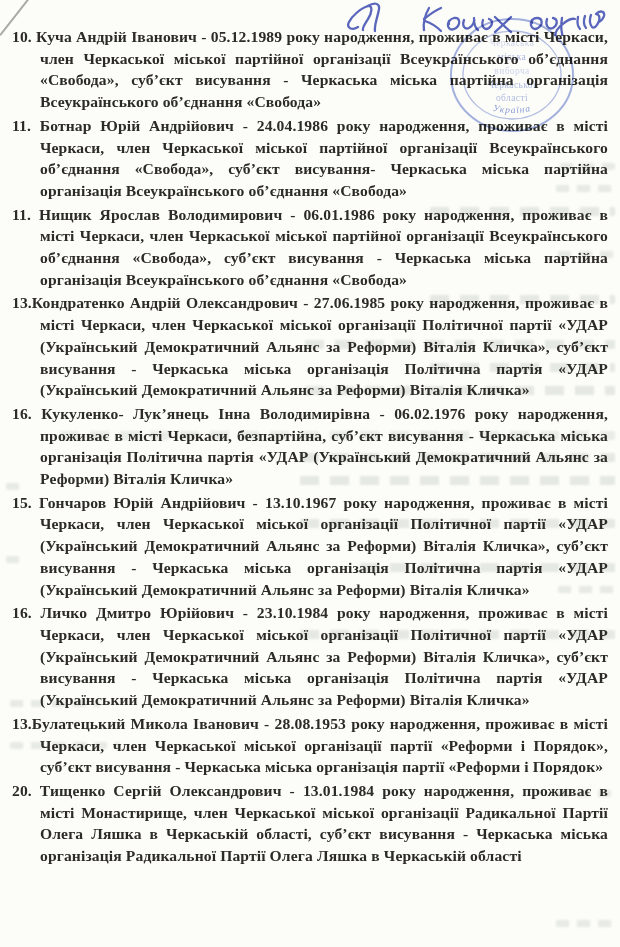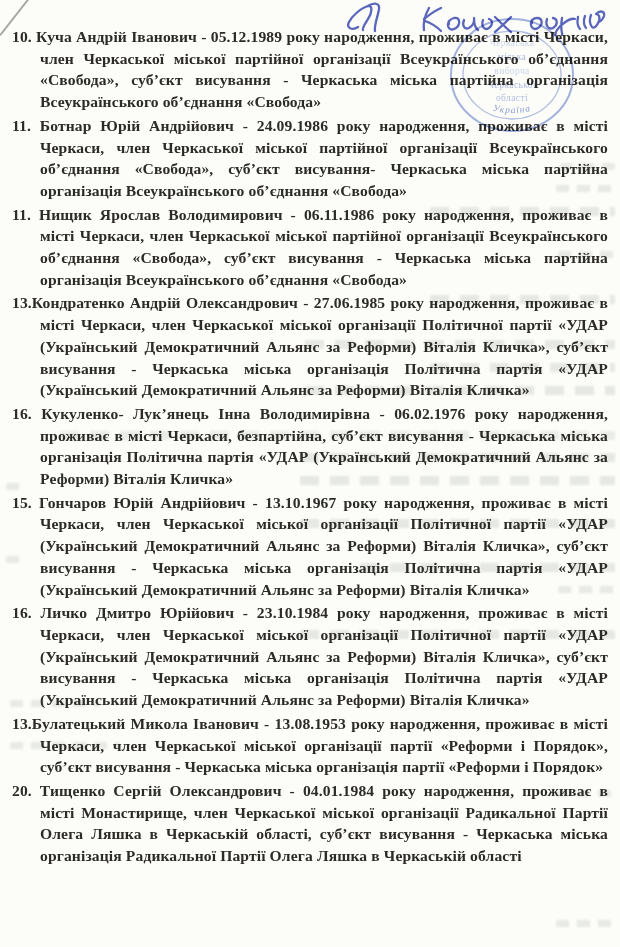--- a/index.html
+++ b/index.html
@@ -120,30 +120,30 @@
       <path id="arc-bottom" d="M 26 88 Q 65 106 104 88" fill="none"></path>
     </defs>
     <text font-size="9.5" fill="rgba(74,102,196,.7)" font-style="italic" letter-spacing="1">
       <textPath href="#arc-bottom" startOffset="50%" text-anchor="middle">Україна</textPath>
     </text>
   </svg>
 
   <ol class="candidates">
     <li><span class="num">10.</span><span class="txt"> Куча Андрій Іванович - 05.12.1989 року народження, проживає в місті Черкаси, член Черкаської міської партійної організації Всеукраїнського об’єднання «Свобода», суб’єкт висування - Черкаська міська партійна організація Всеукраїнського об’єднання «Свобода»</span></li>
 
-    <li><span class="num">11.</span><span class="txt"> Ботнар Юрій Андрійович - 24.09.1986 року народження, проживає в місті Черкаси, член Черкаської міської партійної організації Всеукраїнського об’єднання «Свобода», суб’єкт висування- Черкаська міська партійна організація Всеукраїнського об’єднання «Свобода»</span></li>
+    <li><span class="num">11.</span><span class="txt"> Ботнар Юрій Андрійович - 24.04.1986 року народження, проживає в місті Черкаси, член Черкаської міської партійної організації Всеукраїнського об’єднання «Свобода», суб’єкт висування- Черкаська міська партійна організація Всеукраїнського об’єднання «Свобода»</span></li>
 
-    <li><span class="num">11.</span><span class="txt"> Нищик Ярослав Володимирович - 06.11.1986 року народження, проживає в місті Черкаси, член Черкаської міської партійної організації Всеукраїнського об’єднання «Свобода», суб’єкт висування - Черкаська міська партійна організація Всеукраїнського об’єднання «Свобода»</span></li>
+    <li><span class="num">11.</span><span class="txt"> Нищик Ярослав Володимирович - 06.01.1986 року народження, проживає в місті Черкаси, член Черкаської міської партійної організації Всеукраїнського об’єднання «Свобода», суб’єкт висування - Черкаська міська партійна організація Всеукраїнського об’єднання «Свобода»</span></li>
 
     <li><span class="num">13.</span><span class="txt">Кондратенко Андрій Олександрович - 27.06.1985 року народження, проживає в місті Черкаси, член Черкаської міської організації Політичної партії «УДАР (Український Демократичний Альянс за Реформи) Віталія Кличка», суб’єкт висування - Черкаська міська організація Політична партія «УДАР (Український Демократичний Альянс за Реформи) Віталія Кличка»</span></li>
 
     <li><span class="num">16.</span><span class="txt"> Кукуленко- Лук’янець Інна Володимирівна - 06.02.1976 року народження, проживає в місті Черкаси, безпартійна, суб’єкт висування - Черкаська міська організація Політична партія «УДАР (Український Демократичний Альянс за Реформи) Віталія Кличка»</span></li>
 
     <li><span class="num">15.</span><span class="txt"> Гончаров Юрій Андрійович - 13.10.1967 року народження, проживає в місті Черкаси, член Черкаської міської організації Політичної партії «УДАР (Український Демократичний Альянс за Реформи) Віталія Кличка», суб’єкт висування - Черкаська міська організація Політична партія «УДАР (Український Демократичний Альянс за Реформи) Віталія Кличка»</span></li>
 
     <li><span class="num">16.</span><span class="txt"> Личко Дмитро Юрійович - 23.10.1984 року народження, проживає в місті Черкаси, член Черкаської міської організації Політичної партії «УДАР (Український Демократичний Альянс за Реформи) Віталія Кличка», суб’єкт висування - Черкаська міська організація Політична партія «УДАР (Український Демократичний Альянс за Реформи) Віталія Кличка»</span></li>
 
-    <li><span class="num">13.</span><span class="txt">Булатецький Микола Іванович - 13.08.1953 року народження, проживає в місті Черкаси, член Черкаської міської організації партії «Реформи і Порядок», суб’єкт висування - Черкаська міська організація партії «Реформи і Порядок»</span></li>
+    <li><span class="num">13.</span><span class="txt">Булатецький Микола Іванович - 28.08.1953 року народження, проживає в місті Черкаси, член Черкаської міської організації партії «Реформи і Порядок», суб’єкт висування - Черкаська міська організація партії «Реформи і Порядок»</span></li>
 
-    <li><span class="num">20.</span><span class="txt"> Тищенко Сергій Олександрович - 04.01.1984 року народження, проживає в місті Монастирище, член Черкаської міської організації Радикальної Партії Олега Ляшка в Черкаській області, суб’єкт висування - Черкаська міська організація Радикальної Партії Олега Ляшка в Черкаській області</span></li>
+    <li><span class="num">20.</span><span class="txt"> Тищенко Сергій Олександрович - 13.01.1984 року народження, проживає в місті Монастирище, член Черкаської міської організації Радикальної Партії Олега Ляшка в Черкаській області, суб’єкт висування - Черкаська міська організація Радикальної Партії Олега Ляшка в Черкаській області</span></li>
   </ol>
 
 </div>
 
 </body></html>

